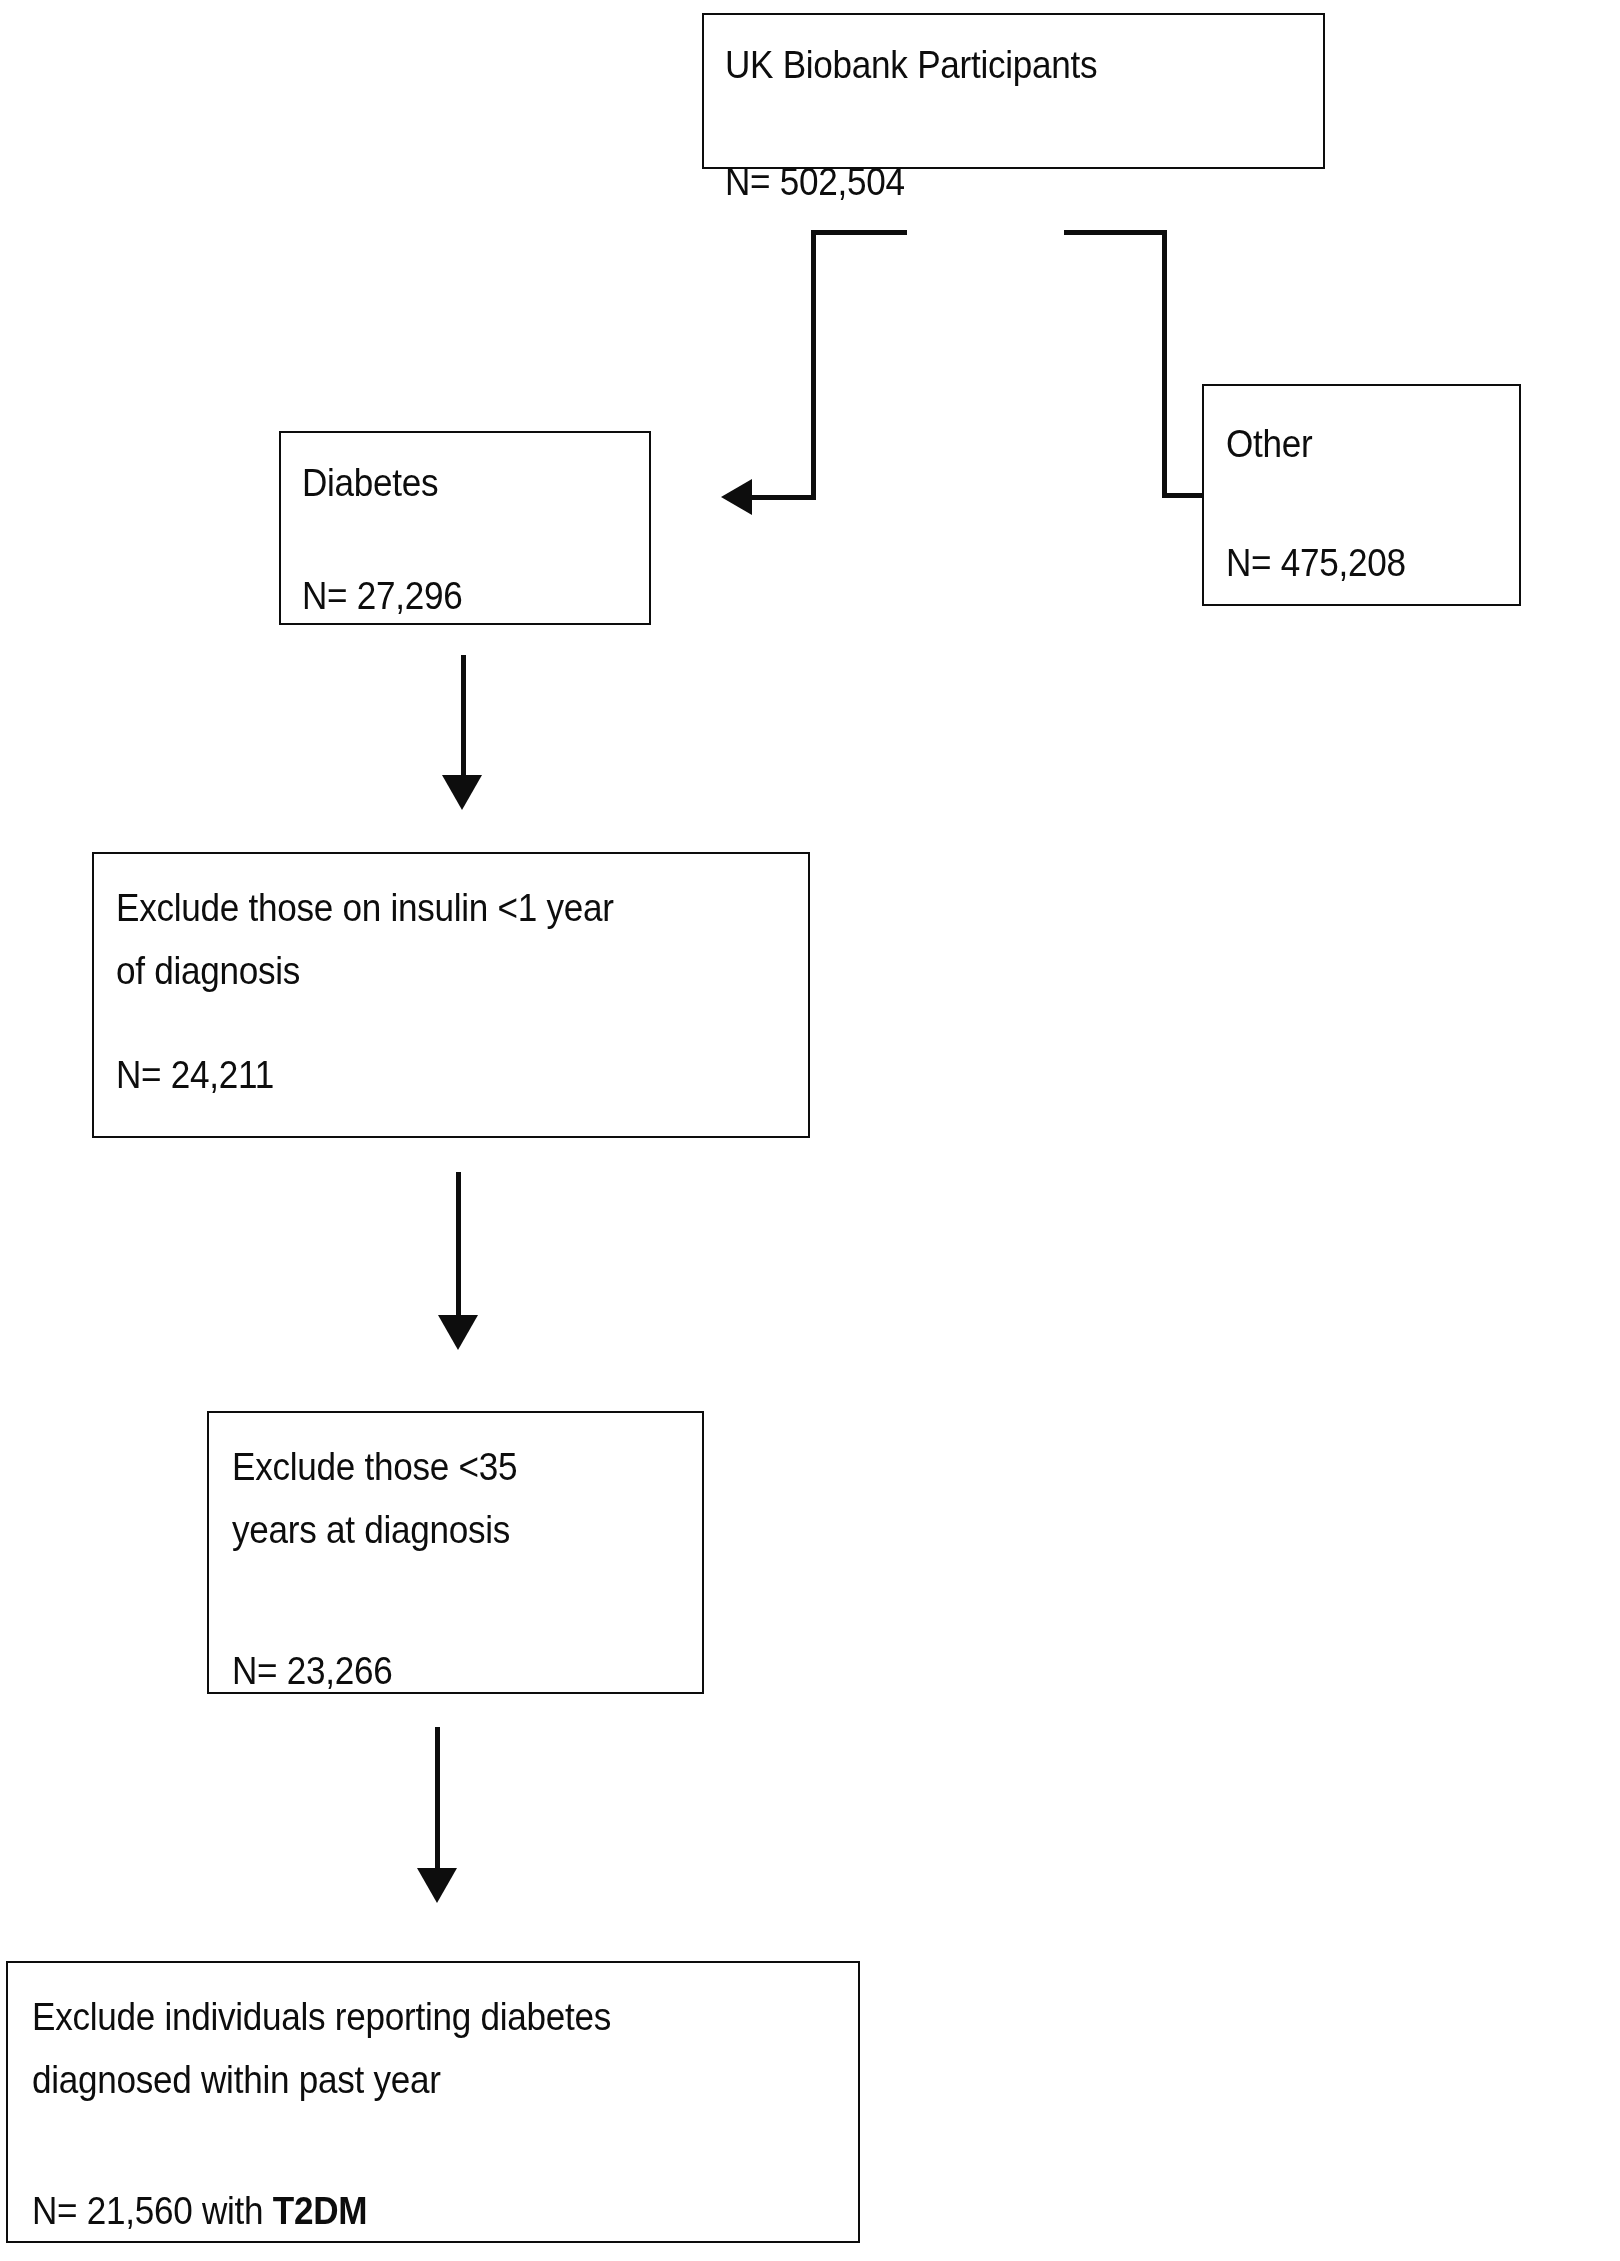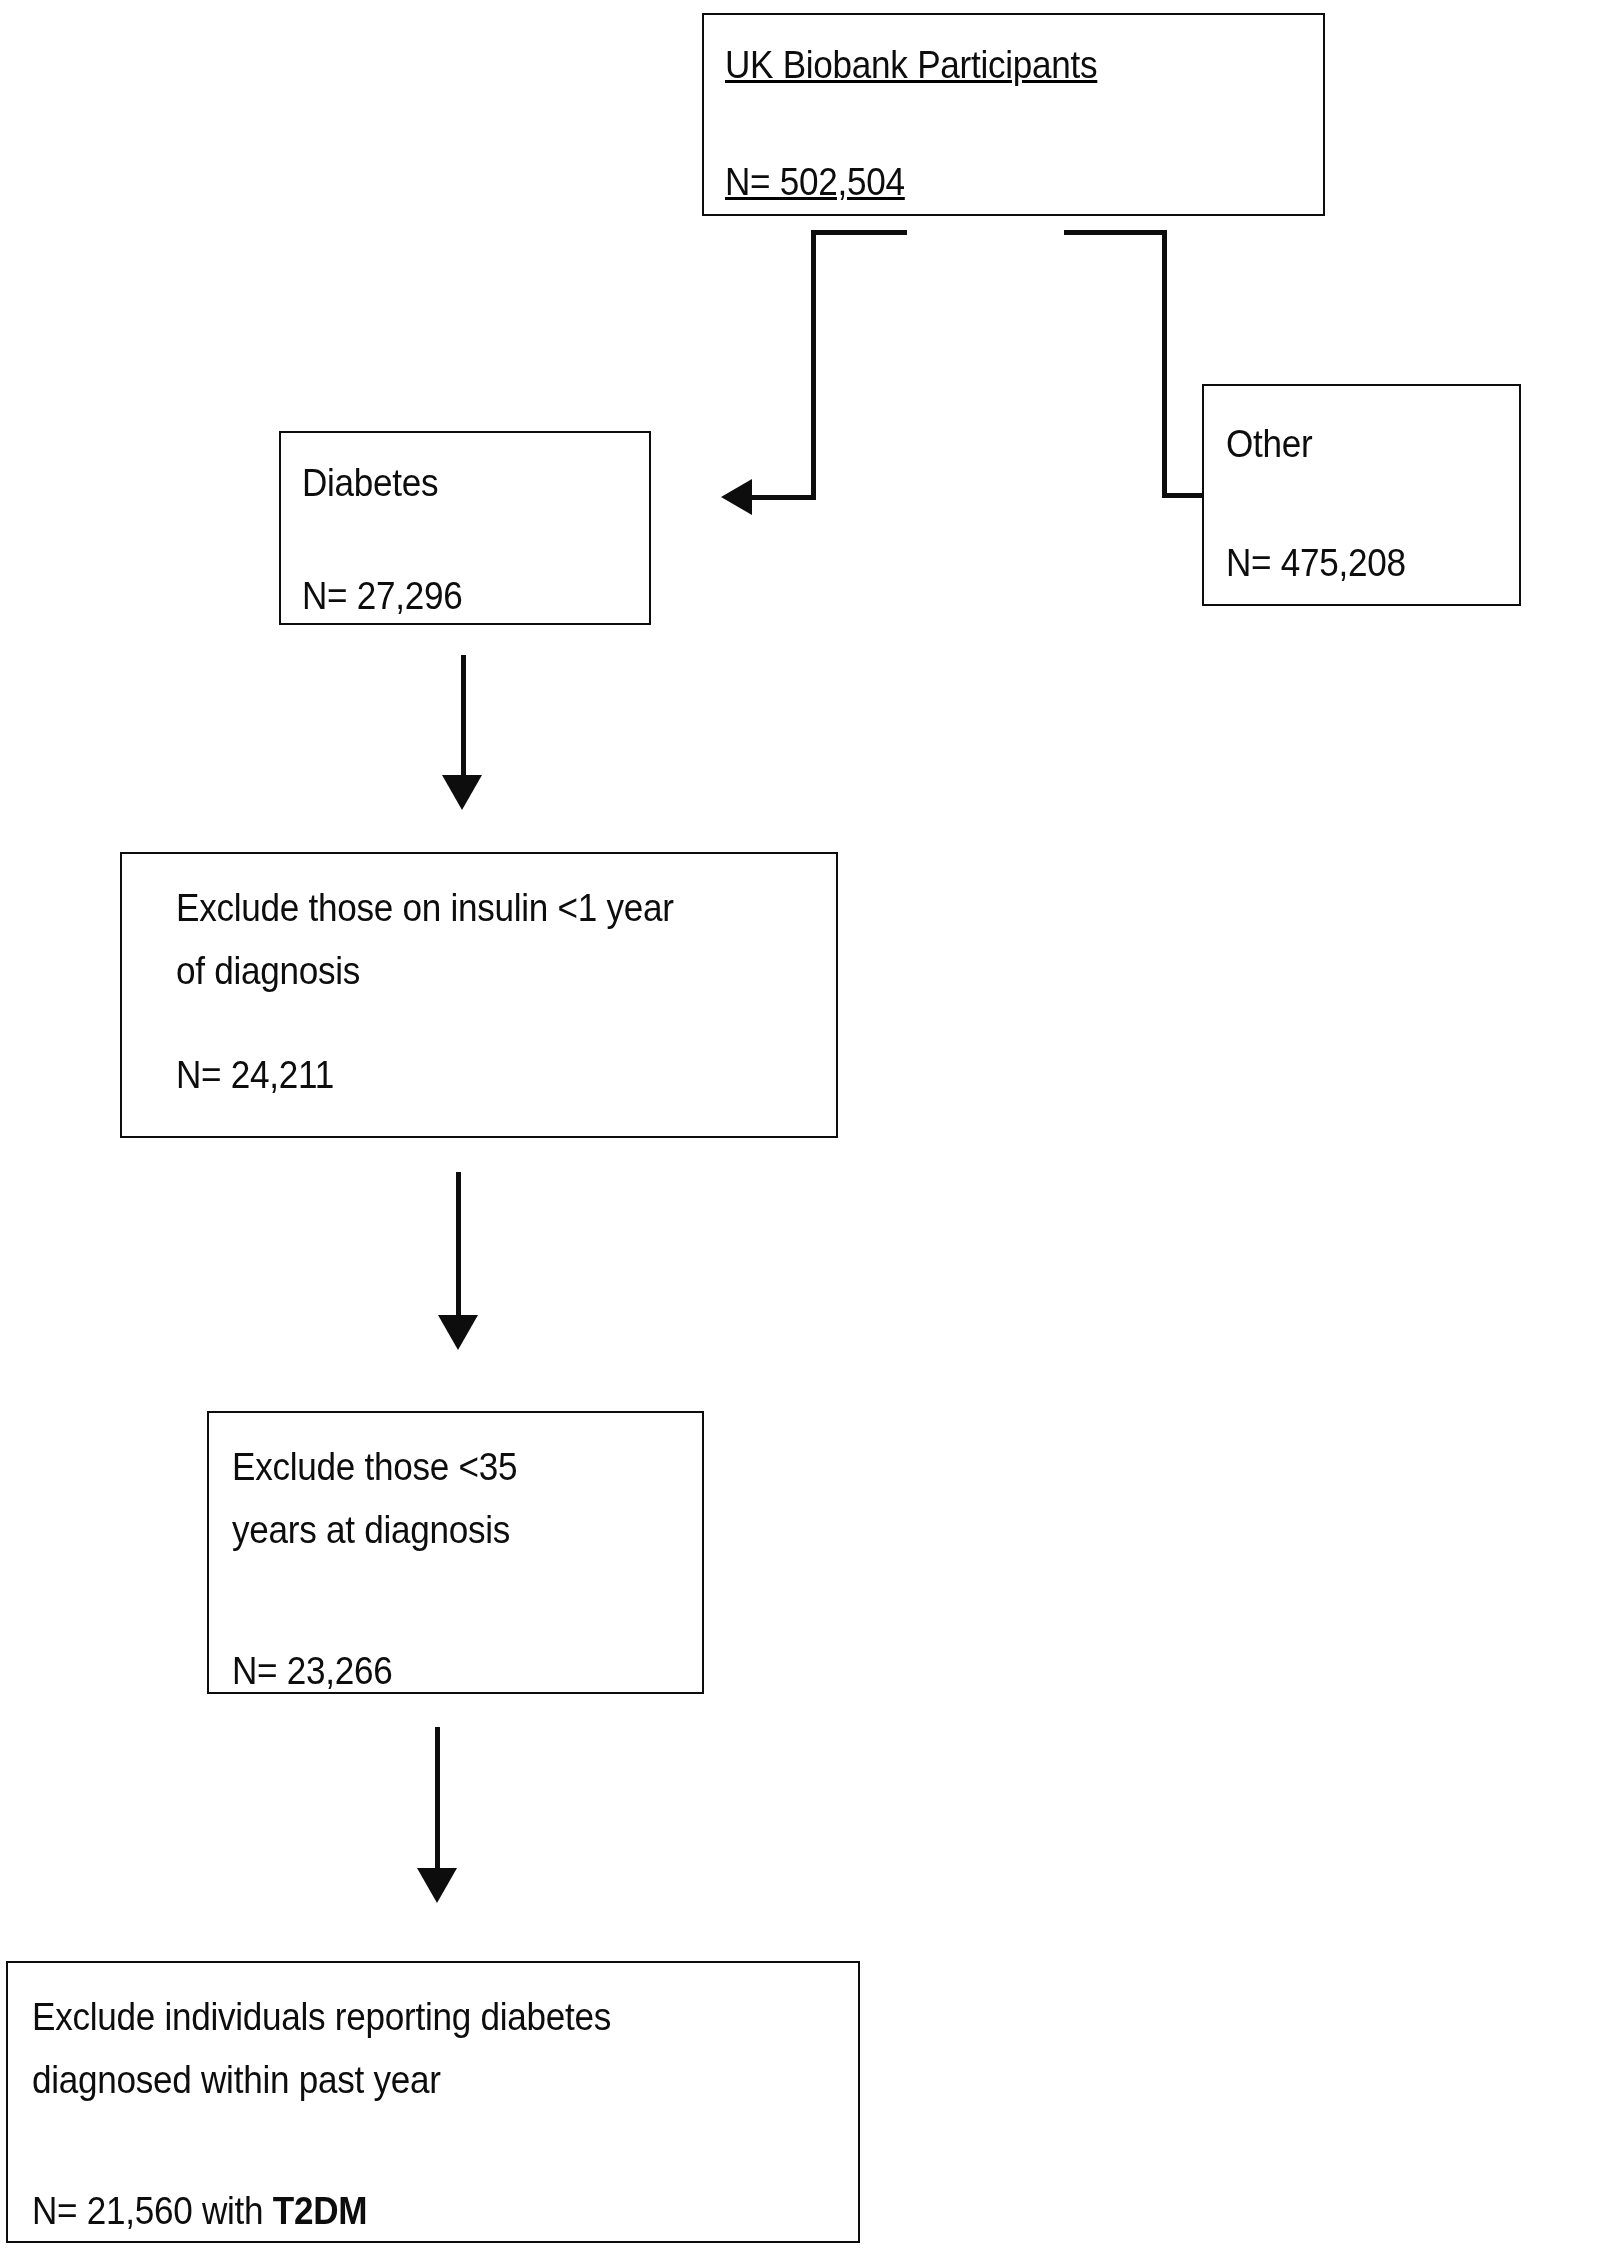--- a/index.html
+++ b/index.html
@@ -39,33 +39,33 @@
     font-size: 39px;
     line-height: 1.0;
     letter-spacing: -0.3px;
     transform: scaleX(0.90);
     transform-origin: left center;
   }
   .node-count .bold {
     font-weight: bold;
   }
   
-  #node-root     { left: 702px; top: 13.3px;   width: 623px; height: 203px; text-decoration: underline; }
+  #node-root     { left: 702px; top: 13.3px;   width: 623px; height: 156px; }
   #node-root     .node-text  { margin: 18px 0 0 21px; }
   #node-root     .node-count { margin: 66px 0 0 21px; }
 
   #node-diabetes { left: 279px;  top: 431px;  width: 372px;  height: 194px; }
   #node-diabetes .node-text  { margin: 18px 0 0 21px; }
   #node-diabetes .node-count { margin: 62px 0 0 21px; }
 
   #node-other    { left: 1202px; top: 384px;  width: 319px;  height: 222px; }
   #node-other    .node-text  { margin: 25.5px 0 0 22.3px; }
   #node-other    .node-count { margin: 68px 0 0 22.3px; }
 
-  #node-insulin  { left: 120px;  top: 852px; width: 718px; height: 286px; padding-left: 32px; }
+  #node-insulin  { left: 92px;  top: 852px; width: 718px; height: 286px; }
   #node-insulin  .node-text  { margin: 22.3px 0 0 22.3px; }
   #node-insulin  .node-count { margin: 52px 0 0 22.3px; }
 
   #node-age      { left: 207px;  top: 1411px; width: 497px;  height: 283px; gap: 39px; }
   #node-age      .node-text  { margin: 22.3px 0 0 23.4px; }
   #node-age      .node-count { margin: 50px 0 0 23.4px; }
 
   #node-final    { left: 6.4px;   top: 1961px; width: 854px; height: 282px; gap: 28px; }
   #node-final    .node-text  { margin: 22.3px 0 0 23.4px; }
   #node-final    .node-count { margin: 51px 0 0 23.4px; }

